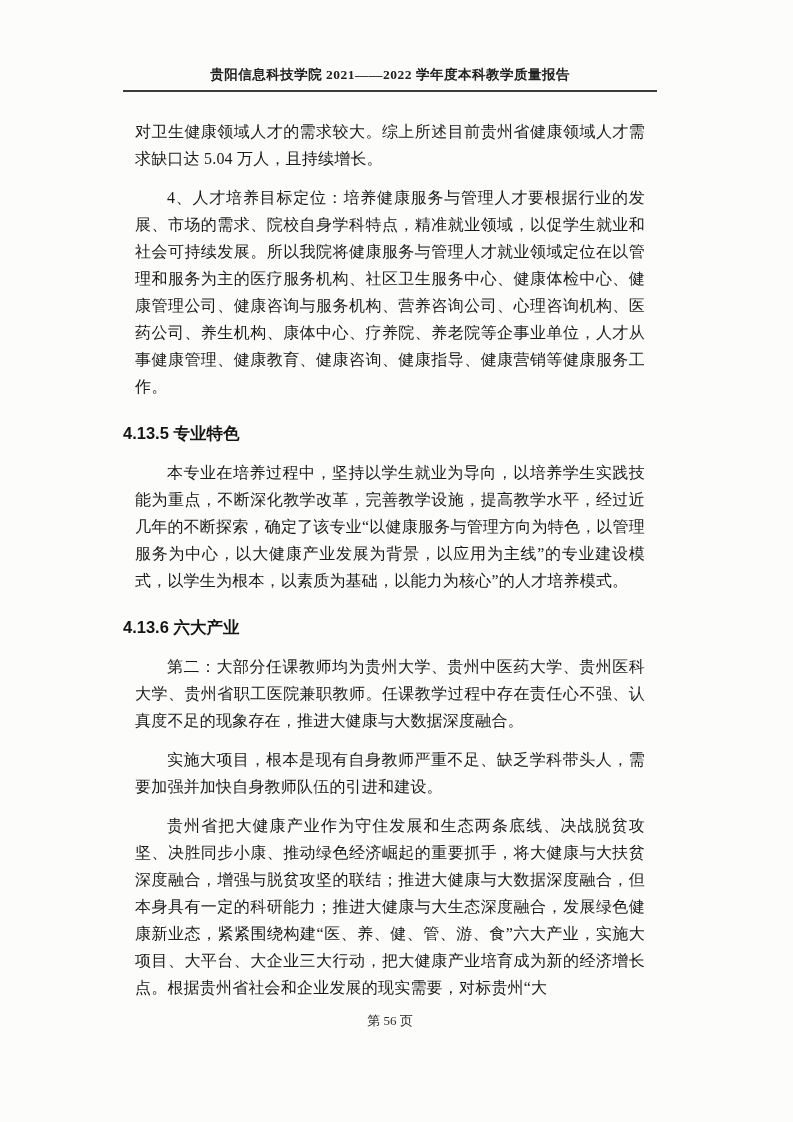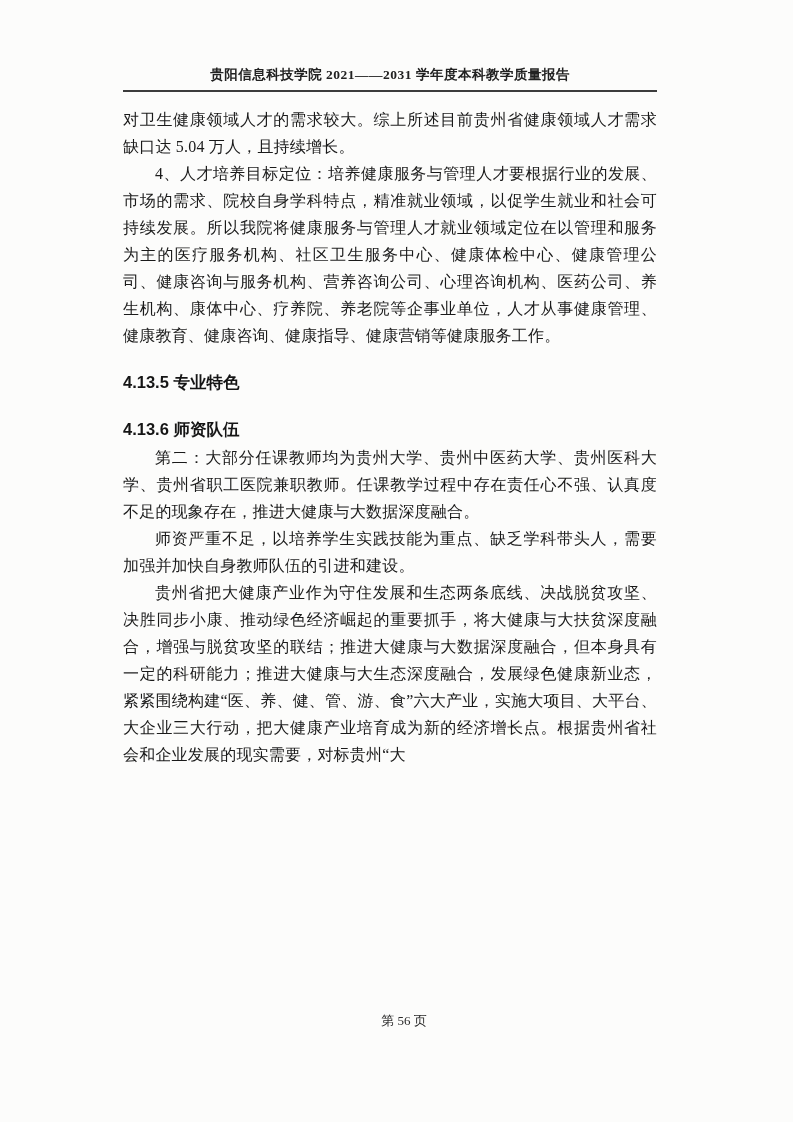--- a/index.html
+++ b/index.html
@@ -34,61 +34,62 @@
     height: 0;
     width: 100%;
   }
   .content {
     position: absolute;
     top: 106px;
     left: 123px;
     width: 534px;
   }
   .content p {
-    margin: 0;
+    margin: 12px;
     font-size: 16px;
     line-height: 27px;
     text-align: justify;
     text-justify: inter-ideograph;
     letter-spacing: 0.2px;
   }
   .content p.indent {
     text-indent: 2em;
   }
   .content h2 {
     margin: 20px 0 1px 0;
     font-family: "Liberation Sans", "DejaVu Sans", sans-serif;
     font-size: 16.5px;
     font-weight: bold;
     line-height: 27px;
     color: #151515;
   }
   .page-footer {
     position: absolute;
     top: 1012px;
-    left: 137px;
+    left: 123px;
     width: 534px;
     text-align: center;
     font-size: 13px;
     color: #2a2a2a;
   }
 </style>
 </head>
 <body>
 
 <header class="page-header">
-  <div class="header-title">贵阳信息科技学院 2021——2031 学年度本科教学质量报告</div>
+  <div class="header-title">贵阳信息科技学院 2021——2022 学年度本科教学质量报告</div>
   <div class="header-rule"></div>
 </header>
 
 <main class="content" id="content">
     <p>对卫生健康领域人才的需求较大。综上所述目前贵州省健康领域人才需求缺口达 5.04 万人，且持续增长。</p>
     <p class="indent">4、人才培养目标定位：培养健康服务与管理人才要根据行业的发展、市场的需求、院校自身学科特点，精准就业领域，以促学生就业和社会可持续发展。所以我院将健康服务与管理人才就业领域定位在以管理和服务为主的医疗服务机构、社区卫生服务中心、健康体检中心、健康管理公司、健康咨询与服务机构、营养咨询公司、心理咨询机构、医药公司、养生机构、康体中心、疗养院、养老院等企事业单位，人才从事健康管理、健康教育、健康咨询、健康指导、健康营销等健康服务工作。</p>
     <h2>4.13.5 专业特色</h2>
-    <h2>4.13.6 师资队伍</h2>
+    <p class="indent">本专业在培养过程中，坚持以学生就业为导向，以培养学生实践技能为重点，不断深化教学改革，完善教学设施，提高教学水平，经过近几年的不断探索，确定了该专业“以健康服务与管理方向为特色，以管理服务为中心，以大健康产业发展为背景，以应用为主线”的专业建设模式，以学生为根本，以素质为基础，以能力为核心”的人才培养模式。</p>
+    <h2>4.13.6 六大产业</h2>
     <p class="indent">第二：大部分任课教师均为贵州大学、贵州中医药大学、贵州医科大学、贵州省职工医院兼职教师。任课教学过程中存在责任心不强、认真度不足的现象存在，推进大健康与大数据深度融合。</p>
-    <p class="indent">师资严重不足，以培养学生实践技能为重点、缺乏学科带头人，需要加强并加快自身教师队伍的引进和建设。</p>
+    <p class="indent">实施大项目，根本是现有自身教师严重不足、缺乏学科带头人，需要加强并加快自身教师队伍的引进和建设。</p>
     <p class="indent">贵州省把大健康产业作为守住发展和生态两条底线、决战脱贫攻坚、决胜同步小康、推动绿色经济崛起的重要抓手，将大健康与大扶贫深度融合，增强与脱贫攻坚的联结；推进大健康与大数据深度融合，但本身具有一定的科研能力；推进大健康与大生态深度融合，发展绿色健康新业态，紧紧围绕构建“医、养、健、管、游、食”六大产业，实施大项目、大平台、大企业三大行动，把大健康产业培育成为新的经济增长点。根据贵州省社会和企业发展的现实需要，对标贵州“大</p>
   </main>
 
 <footer class="page-footer">
   <span>第 56 页</span>
 </footer>
 
 </body></html>

